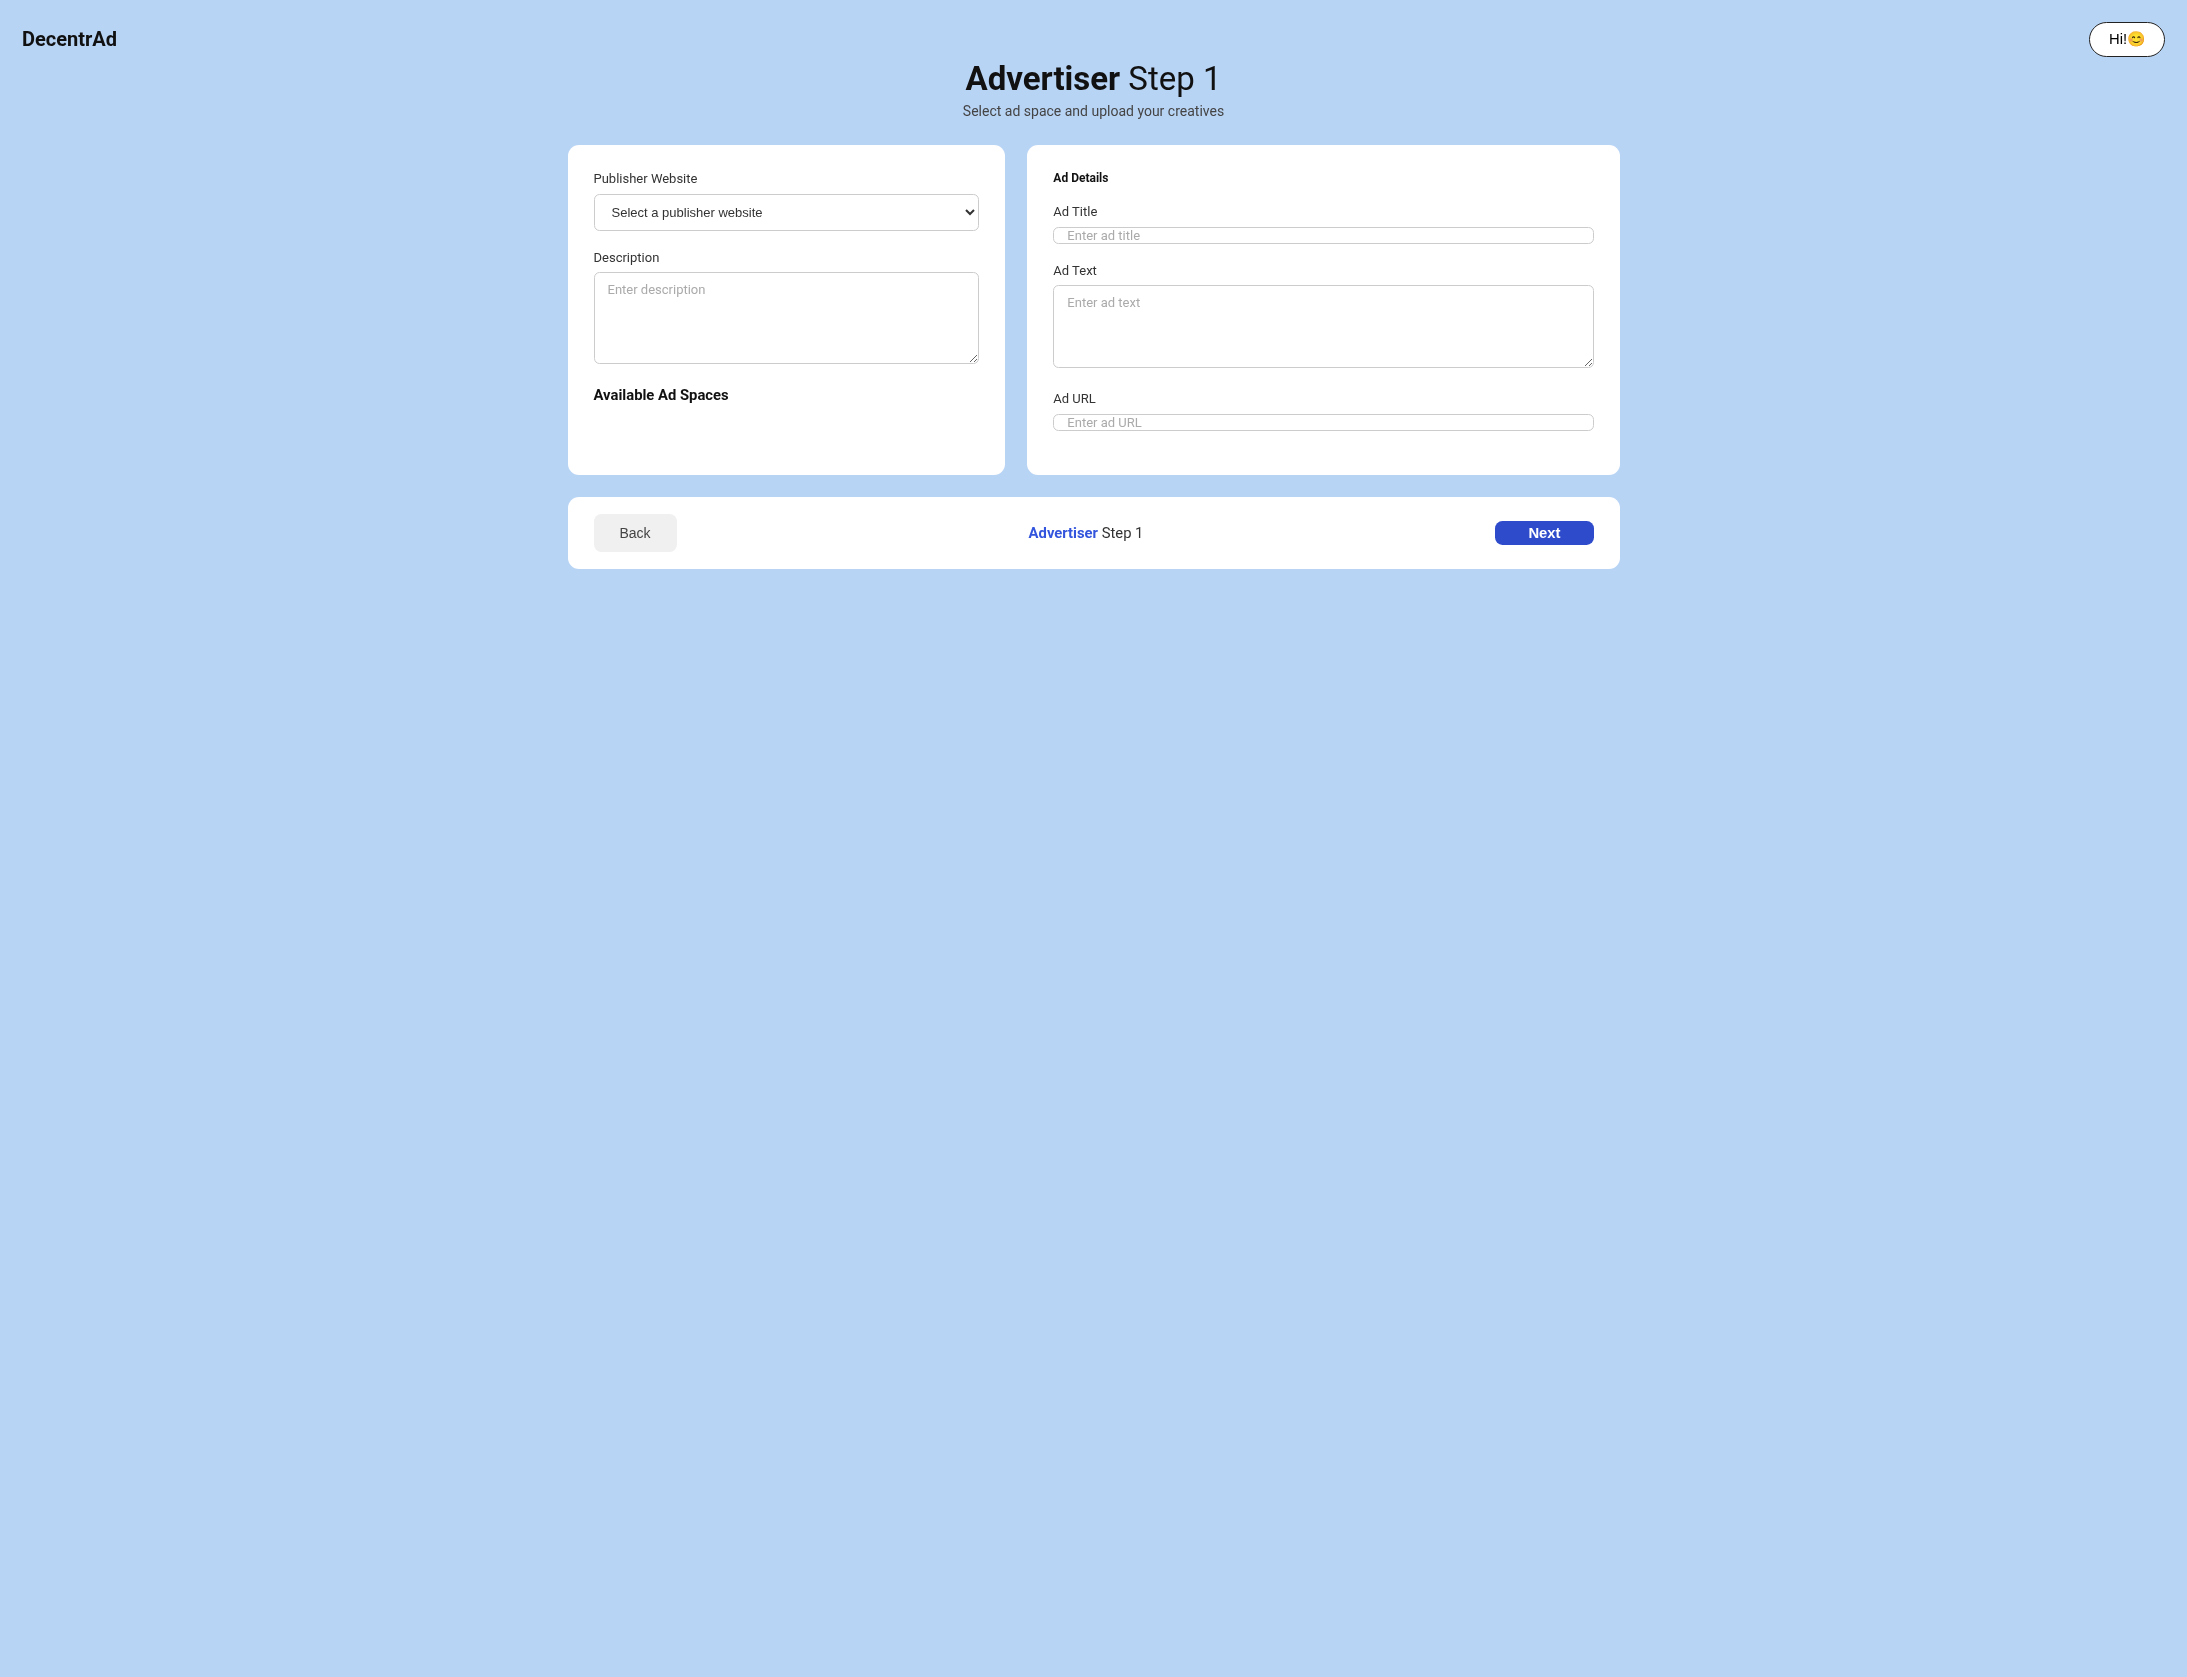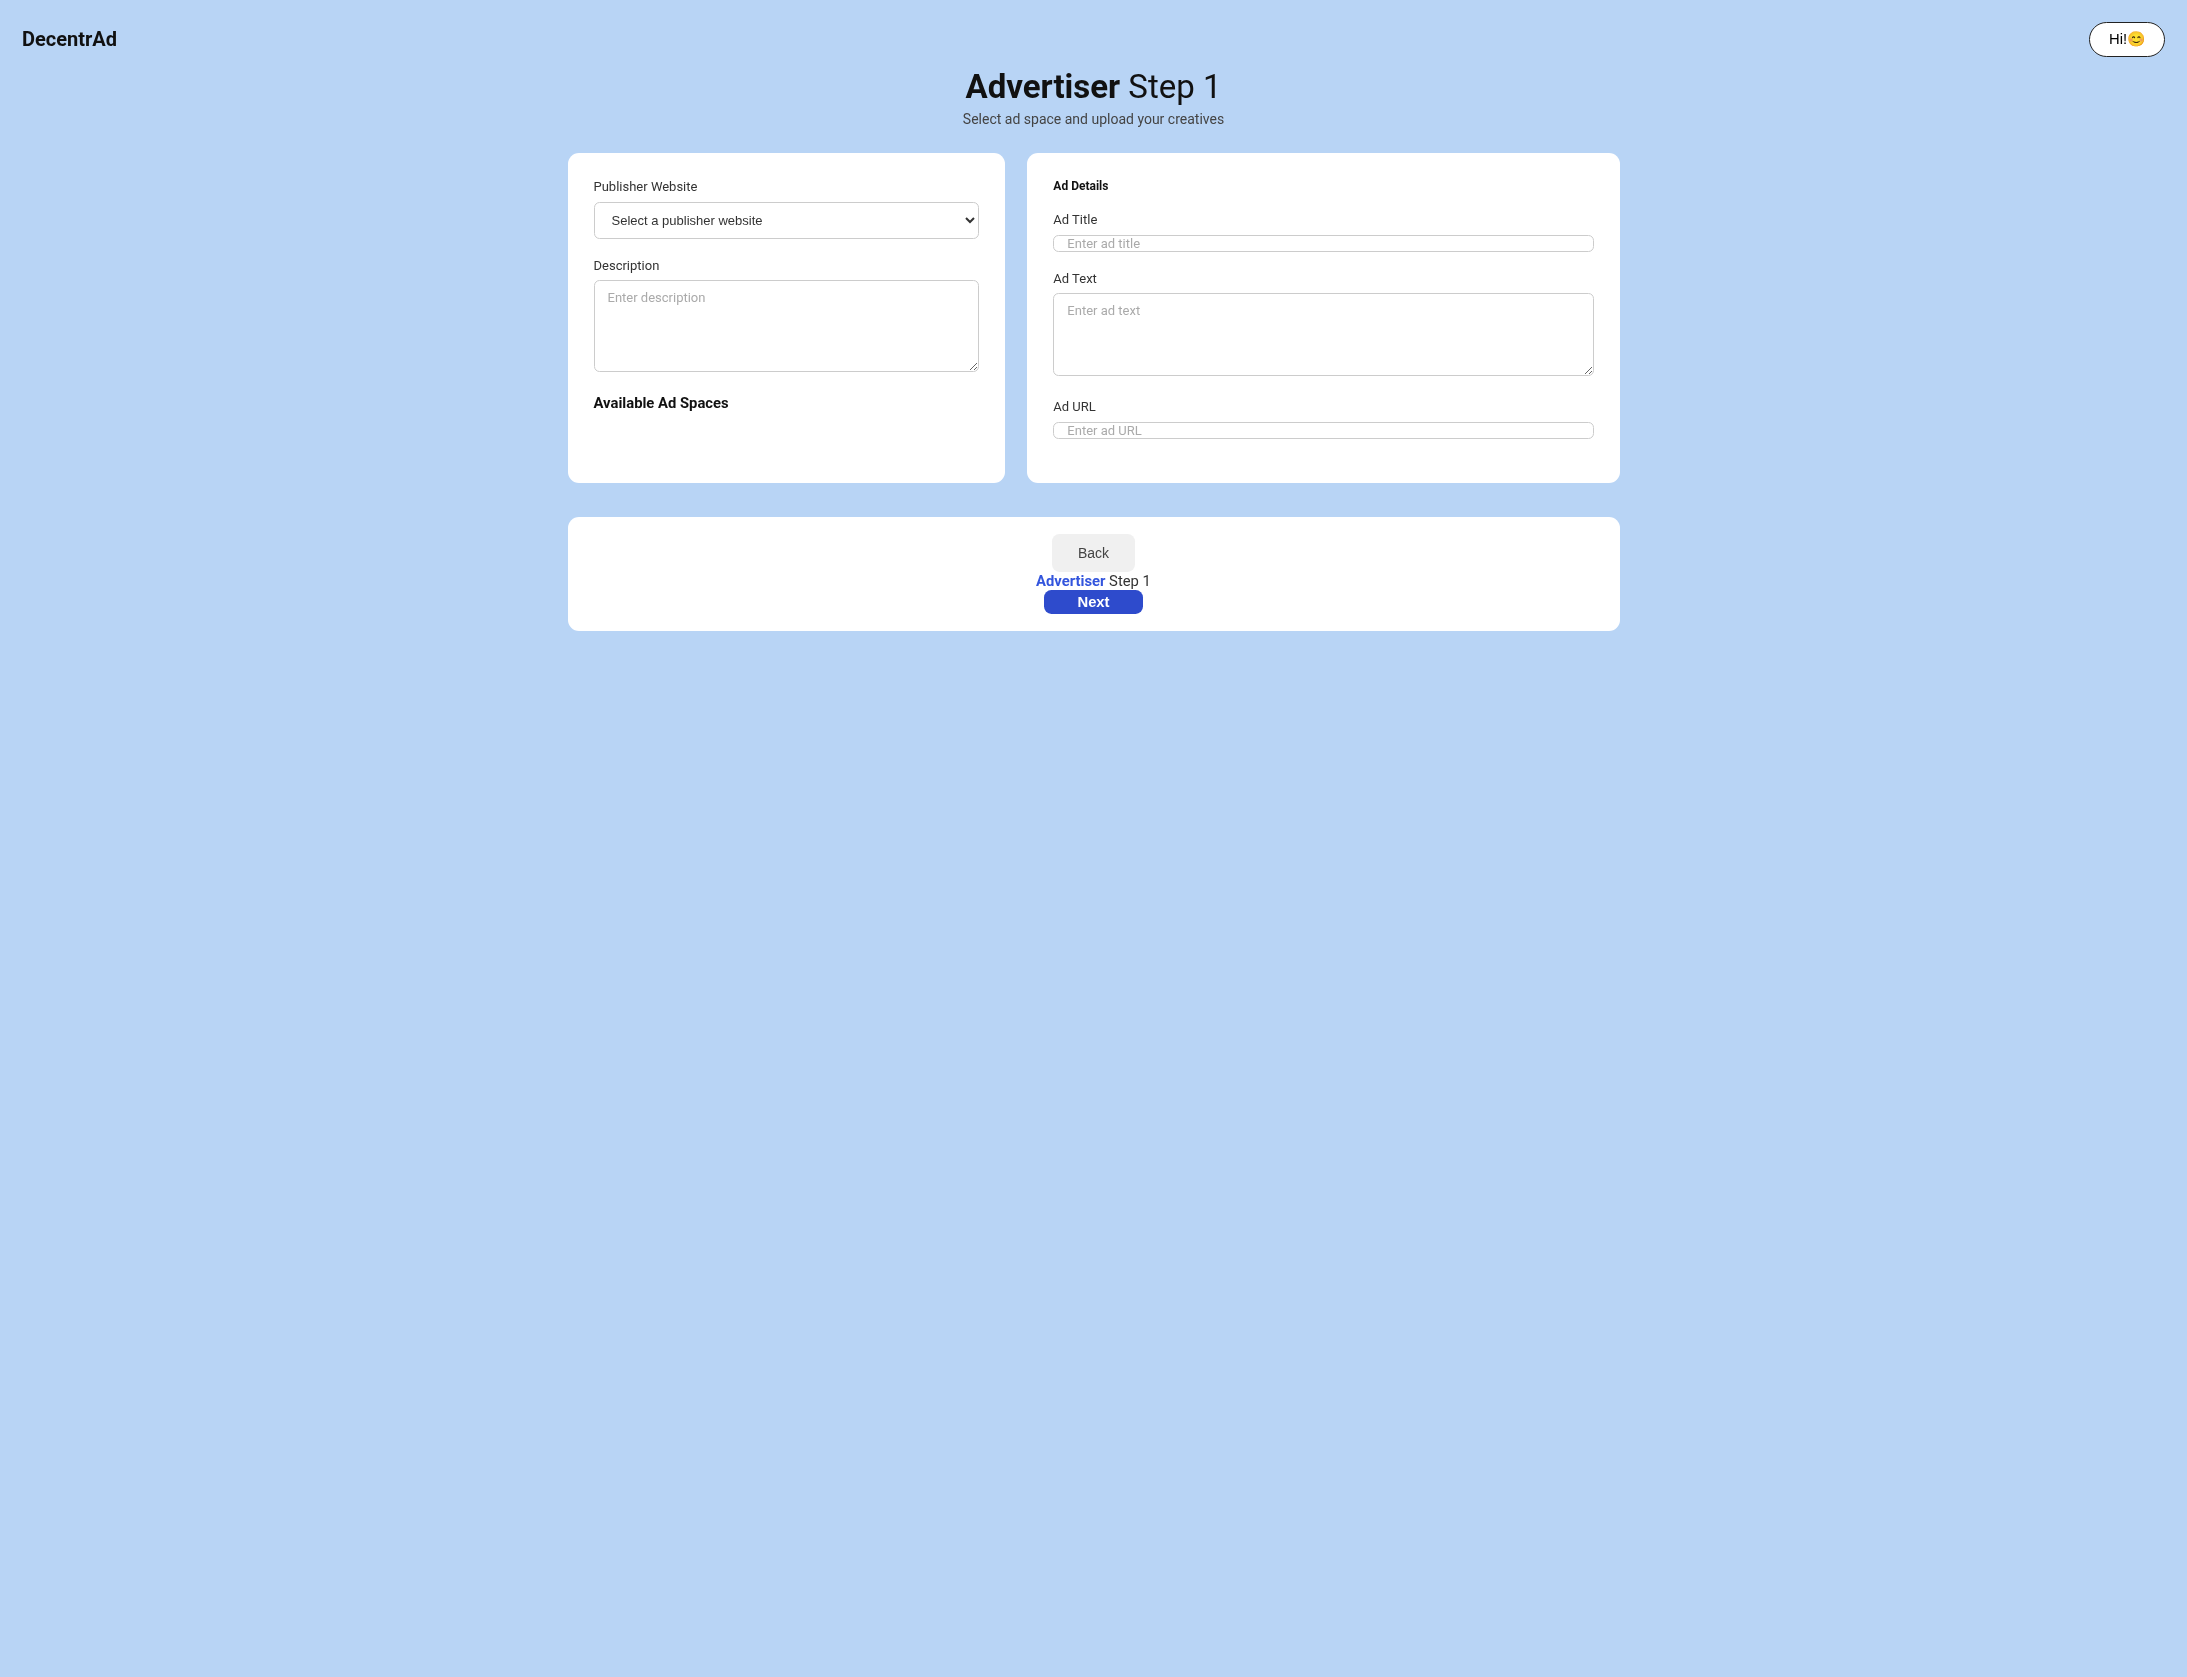--- a/index.html
+++ b/index.html
@@ -13,21 +13,21 @@
       background-color: #b8d4f5;
       min-height: 100vh;
       padding: 22px;
     }
 
     
     .header {
       display: flex;
       justify-content: space-between;
       align-items: center;
-      margin-bottom: 10px;
+      margin-bottom: 2px;
     }
 
     .logo {
       font-size: 20px;
       font-weight: 700;
       color: #111;
     }
 
     .hi-button {
       background: white;
@@ -199,28 +199,27 @@
     }
 
     .upload-text {
       font-size: 12px;
       color: #555;
     }
 
     
     .footer-bar {
       max-width: 1052px;
-      margin: 34px auto 0;
+      margin: 22px auto 0;
       background: white;
       border-radius: 11px;
       padding: 16.6px 26px;
       display: flex;
       align-items: center;
       justify-content: space-between;
-      flex-direction: column;
     }
 
     .back-button {
       background: #f0f0f0;
       border: none;
       border-radius: 7.4px;
       padding: 11px 26px;
       font-size: 14px;
       color: #444;
       cursor: pointer;

